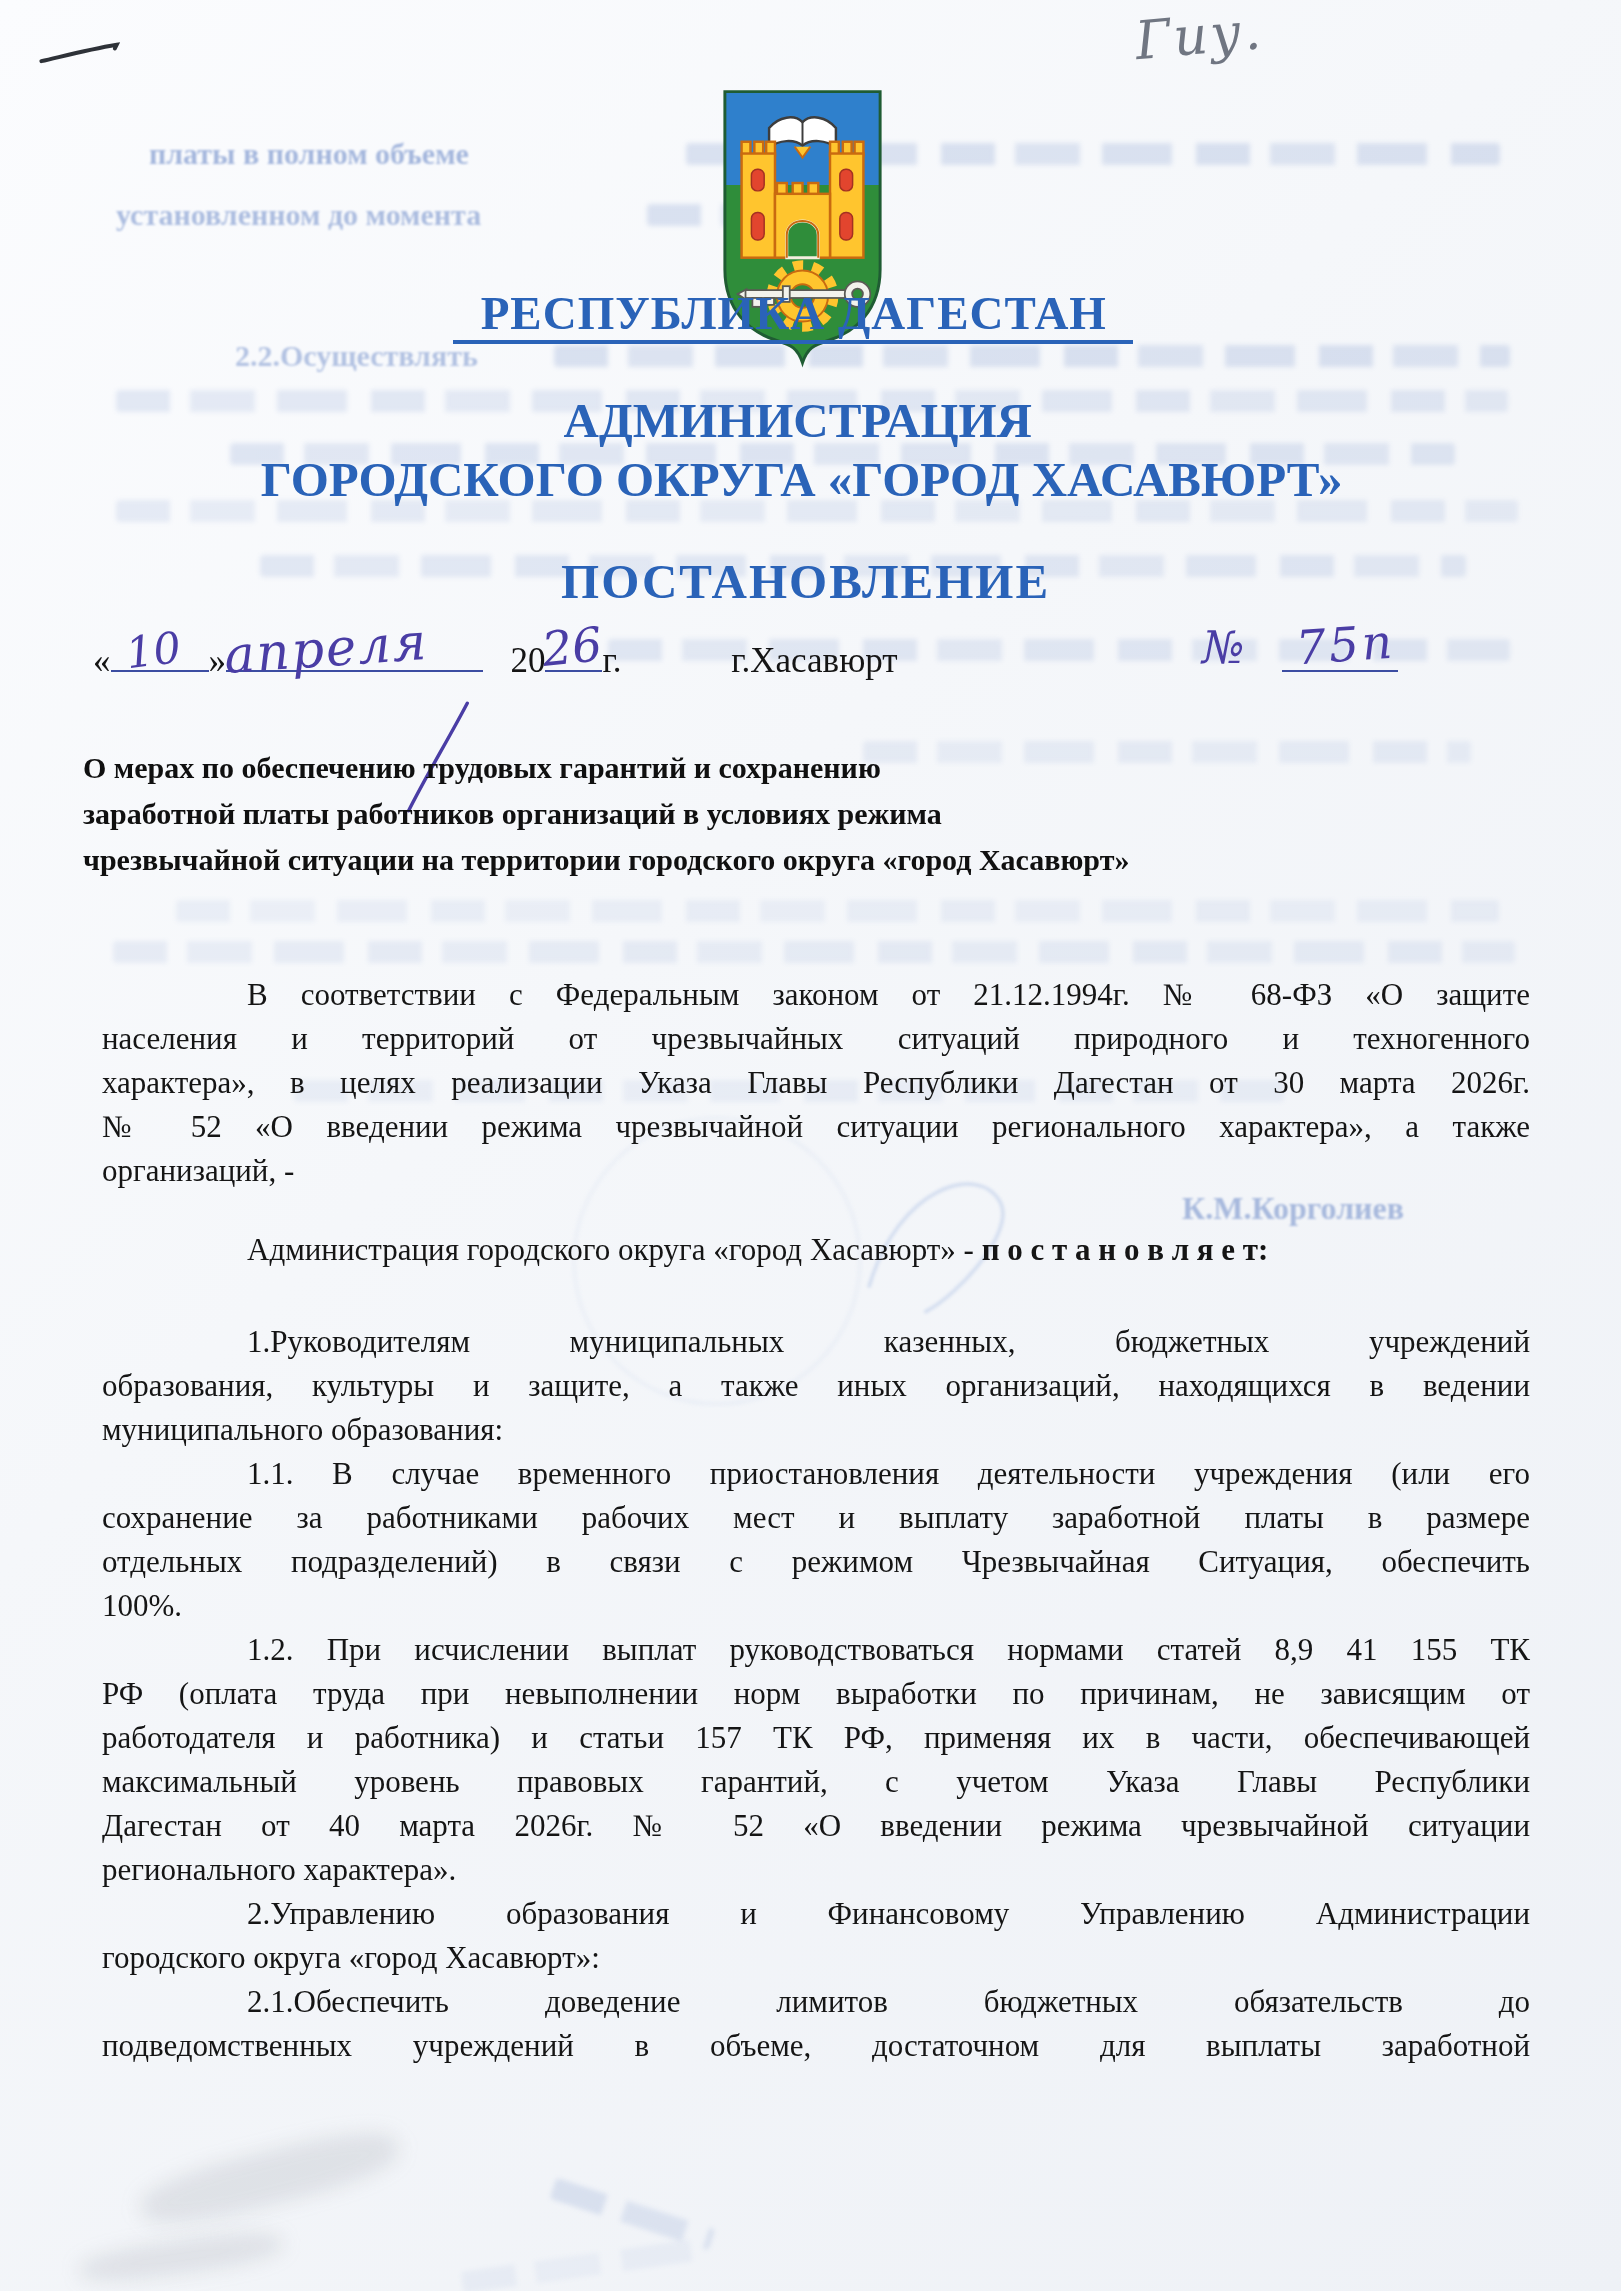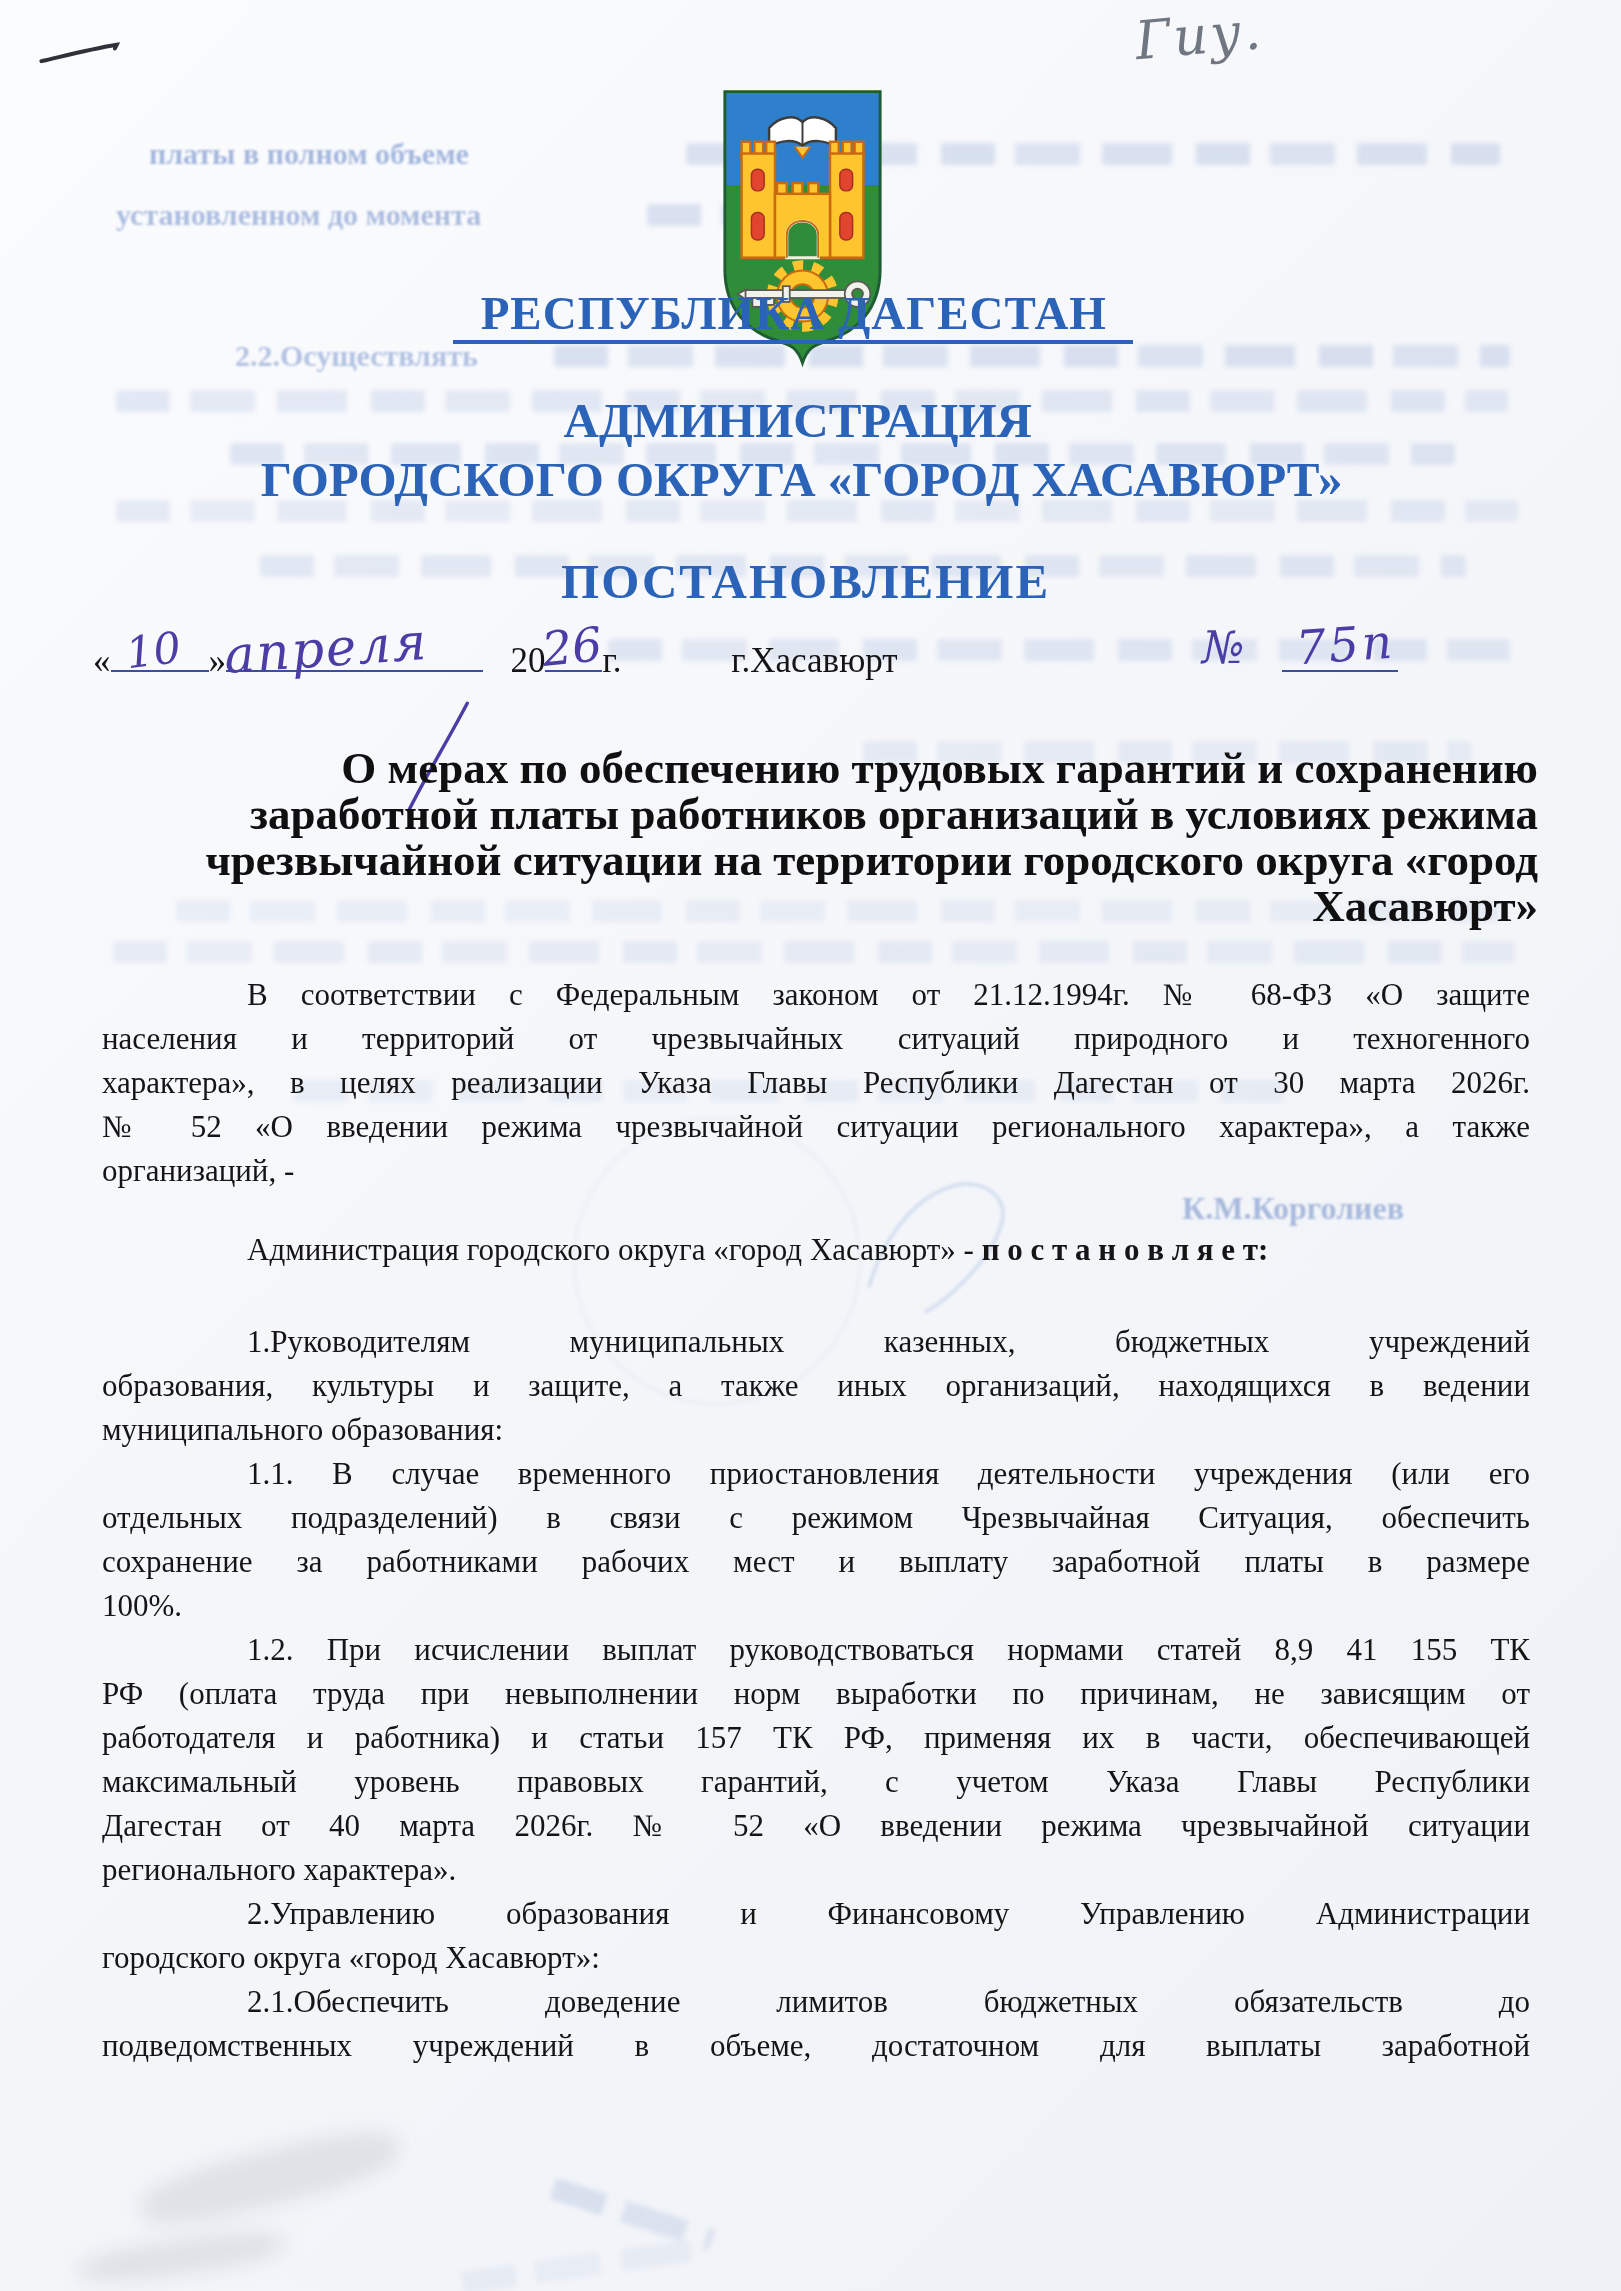--- a/index.html
+++ b/index.html
@@ -66,22 +66,22 @@
   .hand-day{left:15.7px;top:-45px;font-size:43px;transform:rotate(-7deg);}
   .hand-month{left:-2px;top:-51px;font-size:51px;transform:rotate(-4deg);letter-spacing:2px;}
   .hand-year{left:-3.9px;top:-51px;font-size:47px;transform:rotate(-6deg);}
   .hand-num-sign{position:absolute;left:-80px;top:-49px;font-size:45px;color:#4a3da5;font-family:"DejaVu Serif",serif;font-style:italic;}
   .hand-num{left:13.7px;top:-53px;font-size:47px;transform:rotate(-4deg);letter-spacing:2.9px;}
   .month-tail{position:absolute;left:165px;top:29px;width:88px;height:118px;}
   .dl-city{position:absolute;left:0;width:1621px;text-align:center;top:5.9px;transform:translateX(3.9px);}
   .dl-num{position:absolute;left:1282px;top:5.9px;}
   
   .subject{
-    position:absolute;left:83px;top:745px;width:1455px;text-align:right;
-    font-weight:bold;font-size:45px;line-height:46px;color:#101010;
+    position:absolute;left:83px;top:745px;width:1455px;text-align:left;
+    font-weight:bold;font-size:30px;line-height:46px;color:#101010;
   }
   
   .bodytext{position:absolute;left:102px;top:973px;width:1428px;font-size:31px;}
   .bl{height:44px;line-height:44px;white-space:nowrap;overflow:visible;}
   .j{text-align:justify;text-align-last:justify;white-space:normal;}
   .l{text-align:right;text-align-last:left;}
   .ind{padding-left:145px;}
   .sp-a{height:35px;} .sp-b{height:48px;}
   .emph{font-weight:bold;}
 </style>
@@ -198,22 +198,22 @@
     <div class="bl j">характера», в целях реализации Указа Главы Республики Дагестан от 30 марта 2026г.</div>
     <div class="bl j">№ 52 «О введении режима чрезвычайной ситуации регионального характера», а также</div>
     <div class="bl l">организаций, -</div>
     <div class="sp-a"></div>
     <div class="bl l ind"><span>Администрация городского округа «город Хасавюрт» - </span><span class="emph">п о с т а н о в л я е т:</span></div>
     <div class="sp-b"></div>
     <div class="bl j ind">1.Руководителям муниципальных казенных, бюджетных учреждений</div>
     <div class="bl j">образования, культуры и защите, а также иных организаций, находящихся в ведении</div>
     <div class="bl l">муниципального образования:</div>
     <div class="bl j ind">1.1. В случае временного приостановления деятельности учреждения (или его</div>
+    <div class="bl j">сохранение за работниками рабочих мест и выплату заработной платы в размере</div>
     <div class="bl j">отдельных подразделений) в связи с режимом Чрезвычайная Ситуация, обеспечить</div>
-    <div class="bl j">сохранение за работниками рабочих мест и выплату заработной платы в размере</div>
     <div class="bl l">100%.</div>
     <div class="bl j ind">1.2. При исчислении выплат руководствоваться нормами статей 8,9 41 155 ТК</div>
     <div class="bl j">РФ (оплата труда при невыполнении норм выработки по причинам, не зависящим от</div>
     <div class="bl j">работодателя и работника) и статьи 157 ТК РФ, применяя их в части, обеспечивающей</div>
     <div class="bl j">максимальный уровень правовых гарантий, с учетом Указа Главы Республики</div>
     <div class="bl j">Дагестан от 40 марта 2026г. № 52 «О введении режима чрезвычайной ситуации</div>
     <div class="bl l">регионального характера».</div>
     <div class="bl j ind">2.Управлению образования и Финансовому Управлению Администрации</div>
     <div class="bl l">городского округа «город Хасавюрт»:</div>
     <div class="bl j ind">2.1.Обеспечить доведение лимитов бюджетных обязательств до</div>

